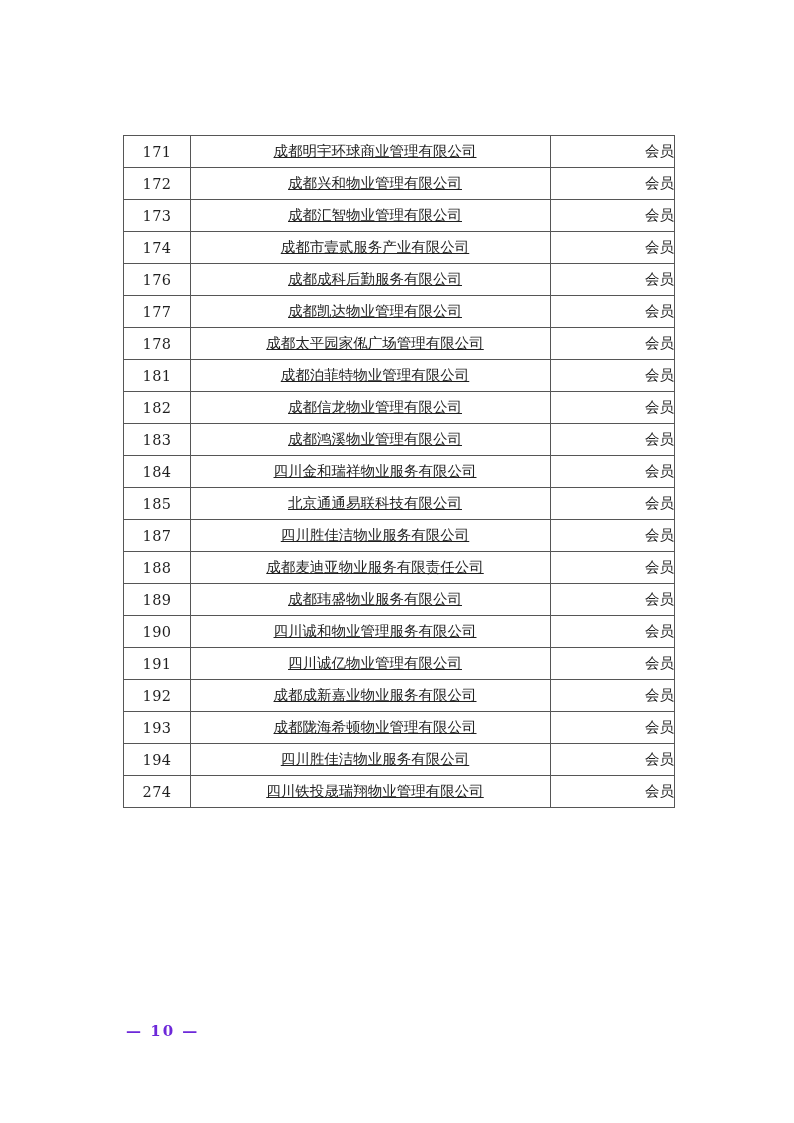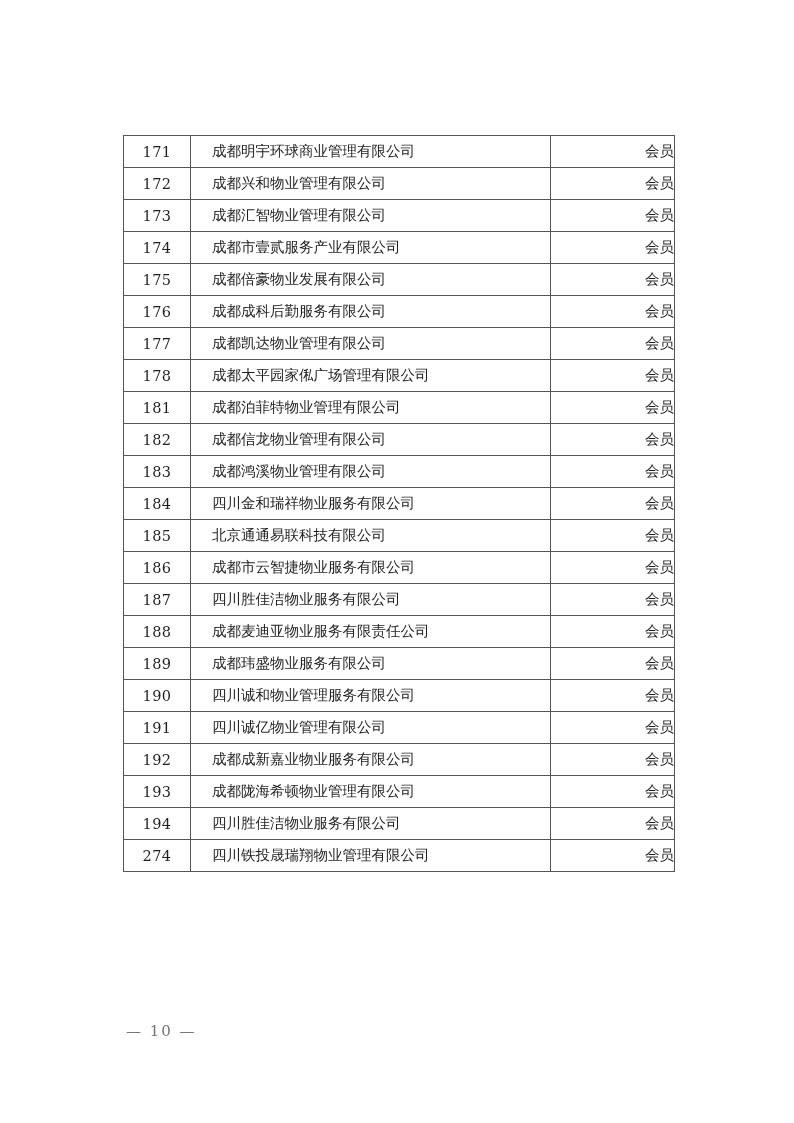--- a/index.html
+++ b/index.html
@@ -25,29 +25,30 @@
   table.member-table td {
     border: 1px solid #565656;
     height: 32px;
     font-size: 14.5px;
     color: #1f1f1f;
     vertical-align: middle;
     overflow: hidden;
     white-space: nowrap;
   }
   td.col-no    { width: 67px;  text-align: center; font-size: 13.5px; letter-spacing: 0.5px; }
-  td.col-name  { width: 360px; text-align: left; padding-left: 21px; }
+  td.col-name  { width: 360px; text-align: center; padding-left: 9px; text-decoration: underline; }
   td.col-status{ width: 124px; text-align: right; }
   .page-number {
     position: absolute;
     left: 126px;
     top: 1022px;
     font-size: 15px;
-    color: #737373;
+    color: #6d28d9;
     letter-spacing: 2px;
+    font-weight: bold;
   }
 </style>
 </head>
 <body>
 
 <div class="page">
   <table class="member-table">
     <tbody>
         <tr>
           <td class="col-no">171</td>
@@ -60,25 +61,20 @@
           <td class="col-status">会员</td>
         </tr>
         <tr>
           <td class="col-no">173</td>
           <td class="col-name">成都汇智物业管理有限公司</td>
           <td class="col-status">会员</td>
         </tr>
         <tr>
           <td class="col-no">174</td>
           <td class="col-name">成都市壹贰服务产业有限公司</td>
-          <td class="col-status">会员</td>
-        </tr>
-        <tr>
-          <td class="col-no">175</td>
-          <td class="col-name">成都倍豪物业发展有限公司</td>
           <td class="col-status">会员</td>
         </tr>
         <tr>
           <td class="col-no">176</td>
           <td class="col-name">成都成科后勤服务有限公司</td>
           <td class="col-status">会员</td>
         </tr>
         <tr>
           <td class="col-no">177</td>
           <td class="col-name">成都凯达物业管理有限公司</td>
@@ -105,25 +101,20 @@
           <td class="col-status">会员</td>
         </tr>
         <tr>
           <td class="col-no">184</td>
           <td class="col-name">四川金和瑞祥物业服务有限公司</td>
           <td class="col-status">会员</td>
         </tr>
         <tr>
           <td class="col-no">185</td>
           <td class="col-name">北京通通易联科技有限公司</td>
-          <td class="col-status">会员</td>
-        </tr>
-        <tr>
-          <td class="col-no">186</td>
-          <td class="col-name">成都市云智捷物业服务有限公司</td>
           <td class="col-status">会员</td>
         </tr>
         <tr>
           <td class="col-no">187</td>
           <td class="col-name">四川胜佳洁物业服务有限公司</td>
           <td class="col-status">会员</td>
         </tr>
         <tr>
           <td class="col-no">188</td>
           <td class="col-name">成都麦迪亚物业服务有限责任公司</td>

